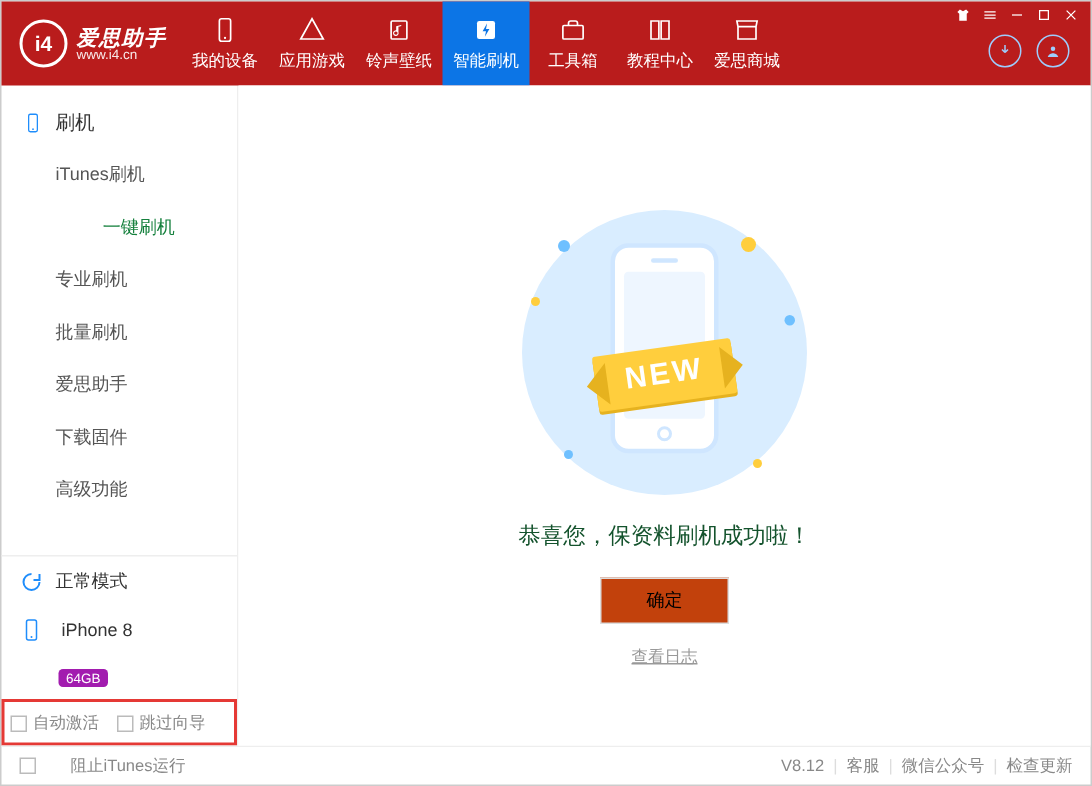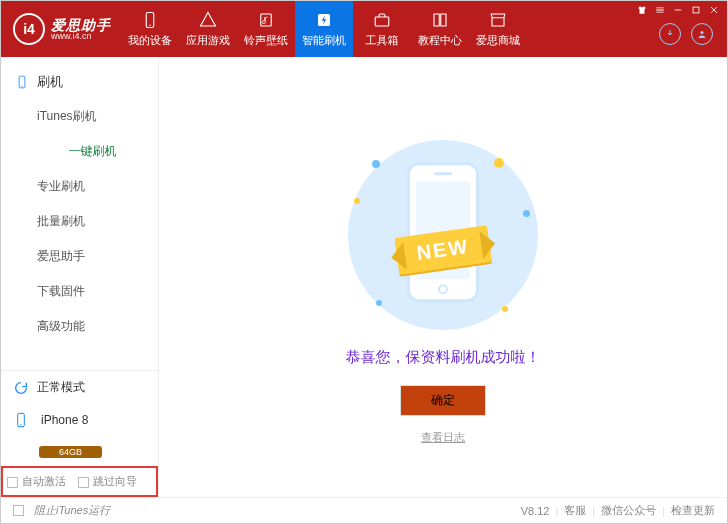--- a/index.html
+++ b/index.html
@@ -30,46 +30,46 @@
 .cat .cat-ico { width: 14px; height: 14px; margin-right: 8px; display: inline-flex; }
 .cat .cat-ico svg { width: 14px; height: 14px; fill: #1f8dfb; }
 .sub { padding: 9px 10px 9px 36px; color: #555; font-size: 12px; cursor: pointer; }
 .sub.active { color: #15803d; text-align: center; }
 .cat2 .cat-ico svg { fill: #888; }
 
 .status-group { border-top: 1px solid #eee; }
 .status { display: flex; align-items: center; padding: 8px 12px; gap: 8px; }
 .status .s-ico { width: 16px; height: 16px; display: inline-flex; }
 .status .s-ico svg { width: 16px; height: 16px; }
-.badge { display: inline-block; background: #a16207; color: #fff; font-size: 9px; padding: 1px 20px; border-radius: 3px; margin-left: 2px; }
+.badge { display: inline-block; background: #a21caf; color: #fff; font-size: 9px; padding: 1px 5px; border-radius: 3px; margin-left: 2px; }
 .device-row { display: flex; flex-direction: row; align-items: center; flex-wrap: wrap; }
 .device-name { font-size: 12px; margin-left: 4px; }
 
 .redbox { border: 2px solid #e53935; padding: 6px 4px; display: flex; align-items: center; gap: 12px; font-size: 11px; color: #888; }
 .chk { width: 11px; height: 11px; border: 1px solid #bbb; display: inline-block; vertical-align: middle; margin-right: 4px; }
 
 .content { flex: 1; display: flex; flex-direction: column; align-items: center; justify-content: center; background: #fff; position: relative; }
 .illus { width: 190px; height: 190px; position: relative; margin-top: 30px; margin-bottom: 18px; }
 .bg-circle { position: absolute; inset: 0; background: #d9edff; border-radius: 50%; }
 .dot { position: absolute; border-radius: 50%; }
 .phone { position: absolute; left: 50%; top: 50%; transform: translate(-50%,-52%); width: 72px; height: 140px; background: #fff; border: 3px solid #cfe6ff; border-radius: 12px; }
 .phone .speaker { position: absolute; top: 7px; left: 50%; transform: translateX(-50%); width: 18px; height: 3px; border-radius: 2px; background: #cfe6ff; }
 .phone .screen { position: absolute; top: 16px; left: 6px; right: 6px; bottom: 20px; background: #eef6ff; border-radius: 3px; }
 .phone .homebtn { position: absolute; bottom: 5px; left: 50%; transform: translateX(-50%); width: 10px; height: 10px; border-radius: 50%; border: 2px solid #cfe6ff; }
 .ribbon { position: absolute; left: 50%; top: 58%; transform: translate(-50%,-50%) rotate(-8deg); background: #ffce3d; color: #fff; font-weight: bold; font-size: 20px; letter-spacing: 2px; padding: 7px 20px; border-radius: 2px; box-shadow: 0 2px 0 #e6b21f; }
 .ribbon::before, .ribbon::after { content: ""; position: absolute; top: 50%; transform: translateY(-50%); width: 0; height: 0; border: 14px solid transparent; }
 .ribbon::before { left: -20px; border-right-color: #e6b21f; }
 .ribbon::after { right: -20px; border-left-color: #e6b21f; }
 
-.msg { font-size: 15px; color: #6d28d9; margin-bottom: 18px; }
+.msg { font-size: 15px; color: #14532d; margin-bottom: 18px; }
 .ok-btn { border: 1px solid #ddd; background: #c2410c; padding: 6px 30px; font-size: 12px; cursor: pointer; margin-bottom: 14px; }
 .loglink { font-size: 11px; color: #999; text-decoration: underline; cursor: pointer; }
 
 .footer { height: 26px; border-top: 1px solid #eee; display: flex; align-items: center; font-size: 11px; color: #888; padding: 0 12px; }
-.footer .f-left { display: flex; align-items: center; gap: 6px; font-style: italic; }
+.footer .f-left { display: flex; align-items: center; gap: 19px; }
 .footer .spacer { flex: 1; }
 .footer .sep { color: #ddd; margin: 0 6px; }
 </style>
 </head>
 <body>
 
 <div class="window">
   <div class="header">
     <div class="titlebar">
       <span><svg viewBox="0 0 24 24">

